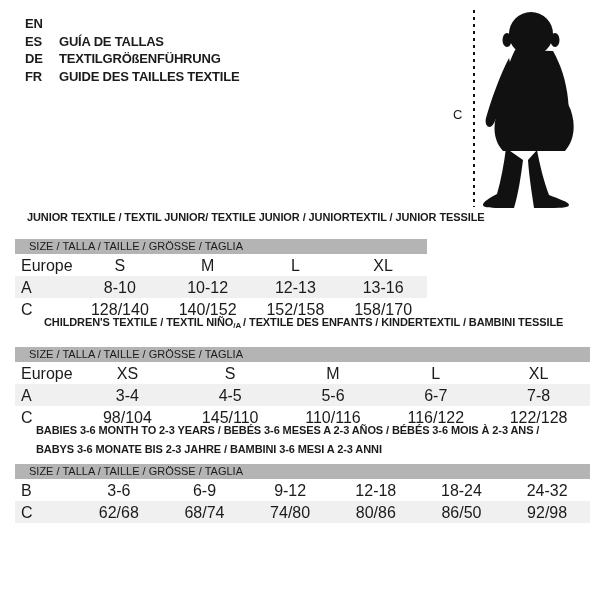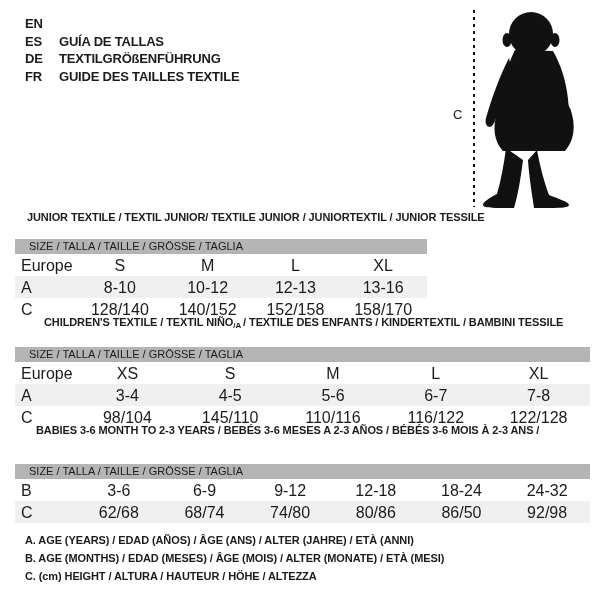--- a/index.html
+++ b/index.html
@@ -145,20 +145,21 @@
           <td>145/110</td>
           <td>110/116</td>
           <td>116/122</td>
           <td>122/128</td>
         </tr>
       </tbody>
   </table>
 
   <div class="tbl-title" id="t3-title">
     <div>BABIES 3-6 MONTH TO 2-3 YEARS / BEBÉS 3-6 MESES A 2-3 AÑOS / BÉBÉS 3-6 MOIS À 2-3 ANS /</div>
+    <div>BABYS 3-6 MONATE BIS 2-3 JAHRE / BAMBINI 3-6 MESI A 2-3 ANNI</div>
   </div>
   <div class="size-bar" id="t3-bar">SIZE / TALLA / TAILLE / GRÖSSE / TAGLIA</div>
   <table class="size-table" id="t3-table">
     <tbody>
         <tr>
           <td class="row-label">B</td>
           <td>3-6</td>
           <td>6-9</td>
           <td>9-12</td>
           <td>12-18</td>
@@ -170,19 +171,14 @@
           <td>62/68</td>
           <td>68/74</td>
           <td>74/80</td>
           <td>80/86</td>
           <td>86/50</td>
           <td>92/98</td>
         </tr>
       </tbody>
   </table>
 
-  <div class="footnotes">
-      <div>A. AGE (YEARS) / EDAD (AÑOS) / ÂGE (ANS) / ALTER (JAHRE) / ETÀ (ANNI)</div>
-      <div>B. AGE (MONTHS) / EDAD (MESES) / ÂGE (MOIS) / ALTER (MONATE) / ETÀ (MESI)</div>
-      <div>C. (cm) HEIGHT / ALTURA / HAUTEUR / HÖHE / ALTEZZA</div>
-    </div>
 
 </div>
 
 </body></html>

